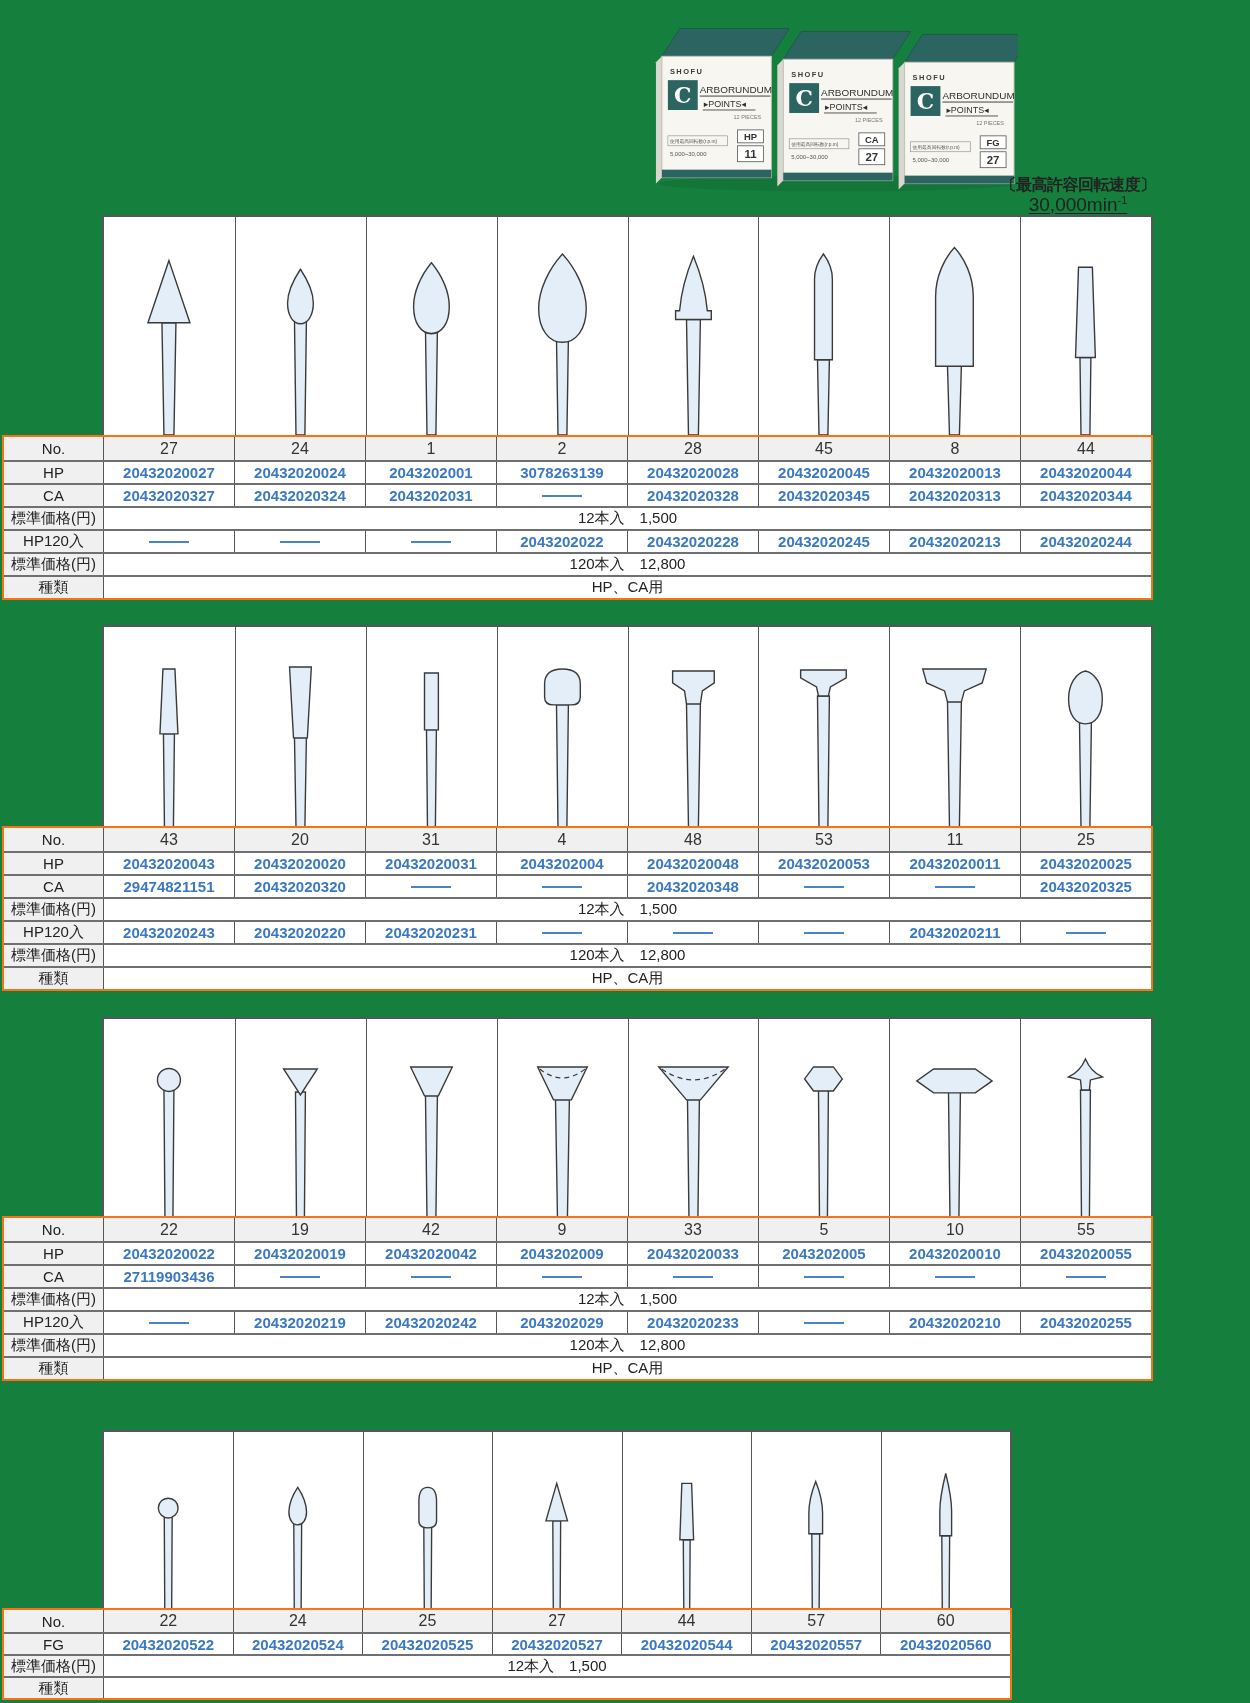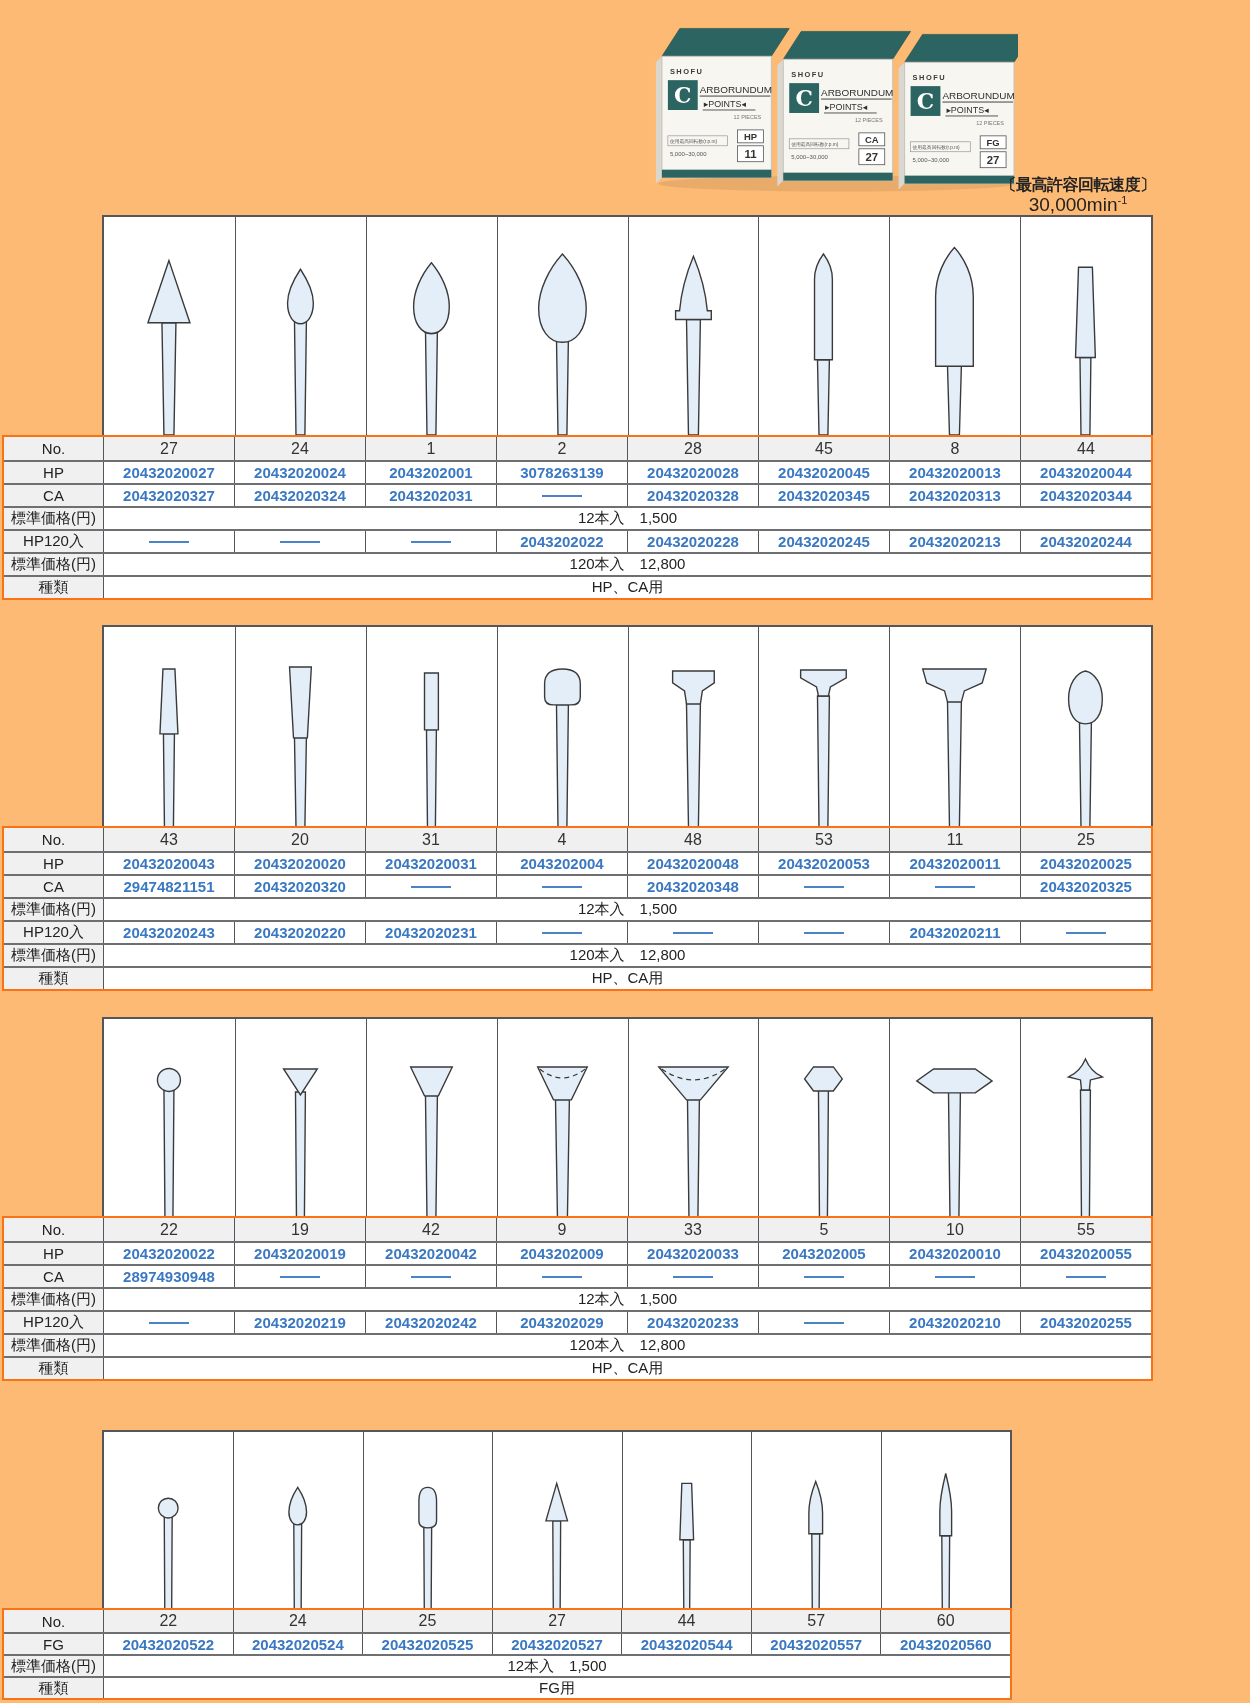--- a/index.html
+++ b/index.html
@@ -1,22 +1,22 @@
 <!DOCTYPE html>
 <html><head>
 <meta charset="utf-8">
 <style>
   html,body{margin:0;padding:0;background:#fff;}
-  #page{position:relative;width:1250px;height:1703px;background:#fdba74;overflow:hidden;
+  #page{position:relative;width:1250px;height:1703px;background:#15803d;overflow:hidden;
         font-family:"Liberation Sans","DejaVu Sans",sans-serif;color:#222;}
 
   
   .speed-note{position:absolute;top:176px;left:992px;width:172px;text-align:center;line-height:1.15;}
   .speed-note .l1{font-size:16px;letter-spacing:-0.5px;font-weight:bold;}
-  .speed-note .l2{font-size:19px;}
+  .speed-note .l2{font-size:19px;text-decoration:underline;}
   .speed-note sup{font-size:11px;}
 
   
   #photo{position:absolute;left:648px;top:20px;width:370px;height:176px;}
 
   
   .ptable{position:absolute;left:2px;}
   .shape-grid{position:absolute;left:100px;right:0;top:0;display:grid;
               border:2px solid #55565a;background:#fff;box-sizing:border-box;}
   .shape-cell{position:relative;box-sizing:border-box;}
@@ -569,21 +569,21 @@
           <div class="cell">
             <span class="code">20432020010</span>
           </div>
           <div class="cell">
             <span class="code">20432020055</span>
           </div>
         </div>
         <div class="trow" style="height: 23px;">
           <div class="rlabel">CA</div>
           <div class="cell">
-            <span class="code">28974930948</span>
+            <span class="code">27119903436</span>
           </div>
           <div class="cell">
             <span class="dash-line"></span>
           </div>
           <div class="cell">
             <span class="dash-line"></span>
           </div>
           <div class="cell">
             <span class="dash-line"></span>
           </div>
@@ -735,18 +735,17 @@
           <div class="cell">
             <span class="code">20432020560</span>
           </div>
         </div>
         <div class="trow" style="height: 22px;">
           <div class="rlabel">標準価格(円)</div>
           <div class="merged">12本入　1,500</div>
         </div>
         <div class="trow" style="height: 22px;">
           <div class="rlabel">種類</div>
-          <div class="merged">FG用</div>
         </div>
       </div>
     </div>
 
 </div>
 
 </body></html>

